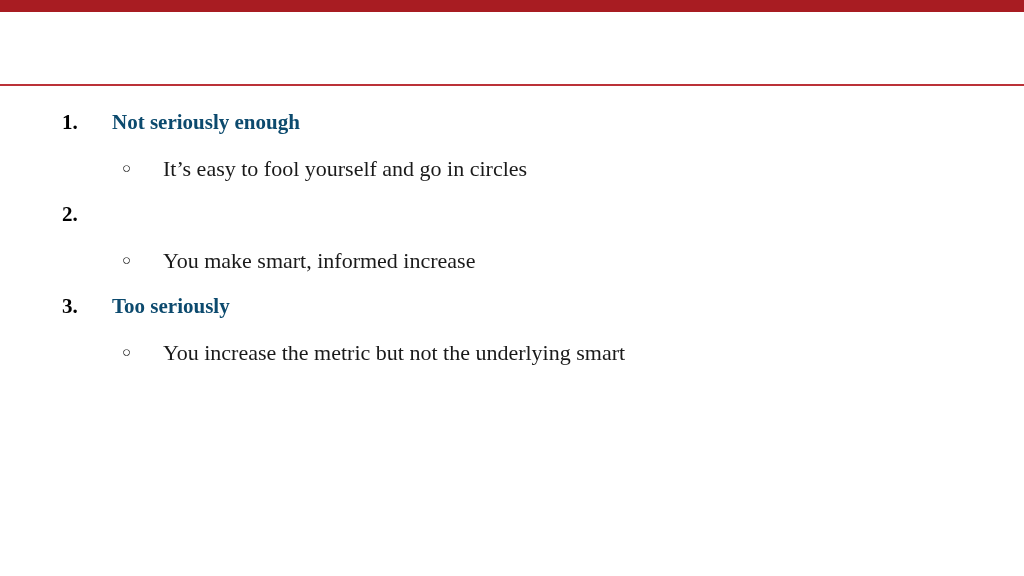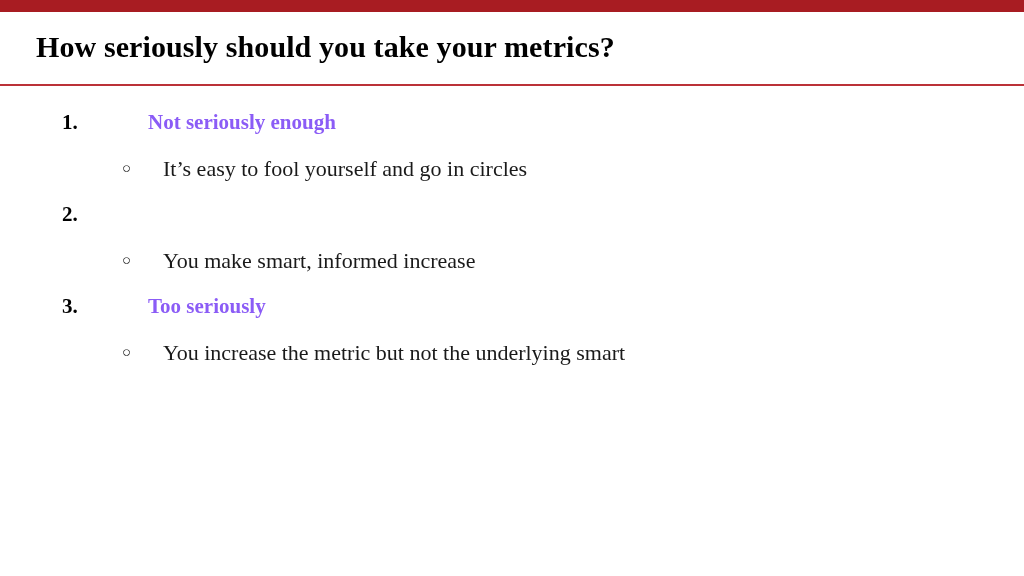--- a/index.html
+++ b/index.html
@@ -65,23 +65,22 @@
   .numbered-item .marker {
     font-size: 21px;
     font-weight: bold;
     width: 50px;
     flex: 0 0 50px;
     color: #000000;
   }
   .numbered-item .label {
     font-size: 21px;
     font-weight: bold;
-    color: #8b5cf6;
+    color: #0c4a6e;
     white-space: nowrap;
-    margin-left: 36px;
   }
   .sub-item {
     position: relative;
     display: flex;
     align-items: baseline;
     padding-left: 122px;
     margin: 0;
     height: 46px;
   }
   .sub-item .marker {
@@ -100,21 +99,20 @@
     white-space: nowrap;
   }
 </style>
 </head>
 <body>
 
 <div class="slide" style="background: rgb(255, 255, 255);">
 
   <div class="top-bar" style="background: rgb(168, 28, 34);"></div>
 
-  <div class="title">How seriously should you take your metrics?</div>
 
   <div class="title-rule" style="background: rgb(187, 49, 56);"></div>
 
   <div class="body-list">
 
     <div class="numbered-item">
       <span class="marker">1.</span>
       <span class="label">Not seriously enough</span>
     </div>
     <div class="sub-item">

